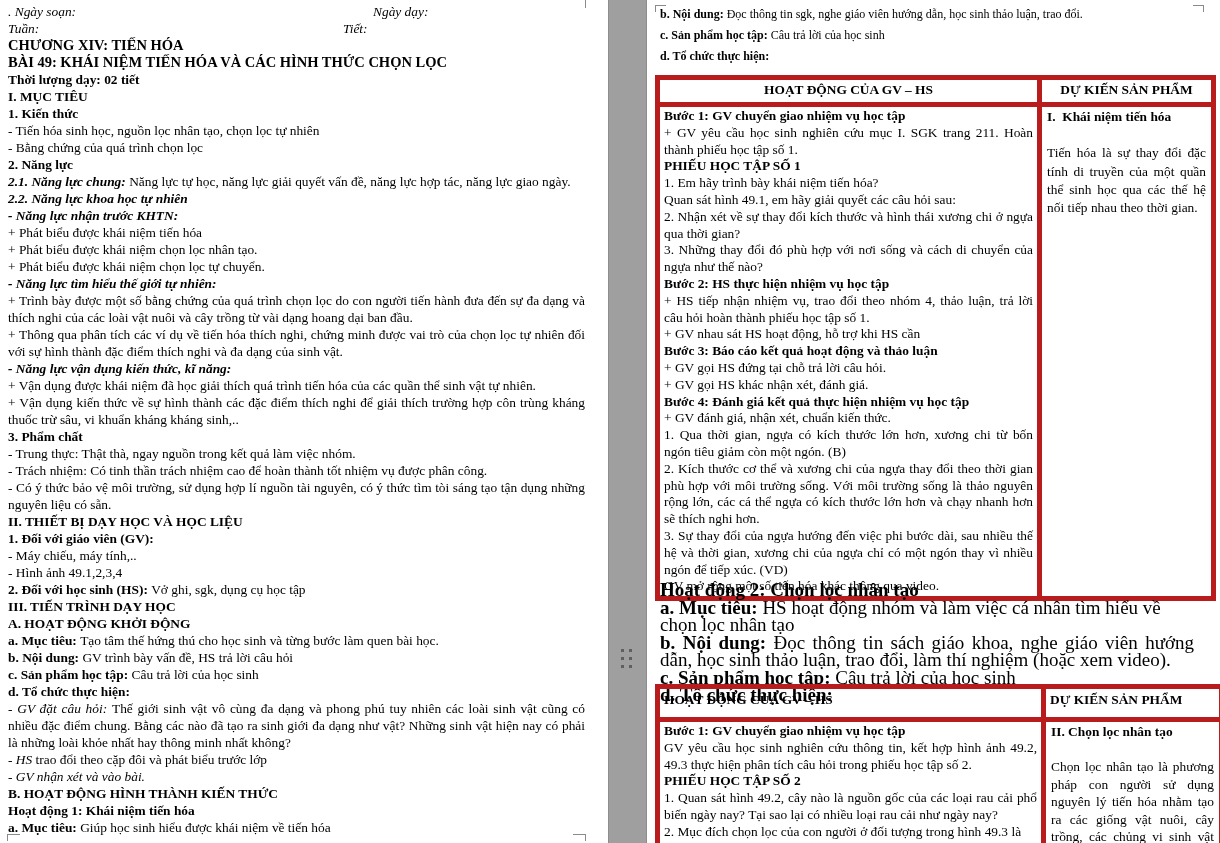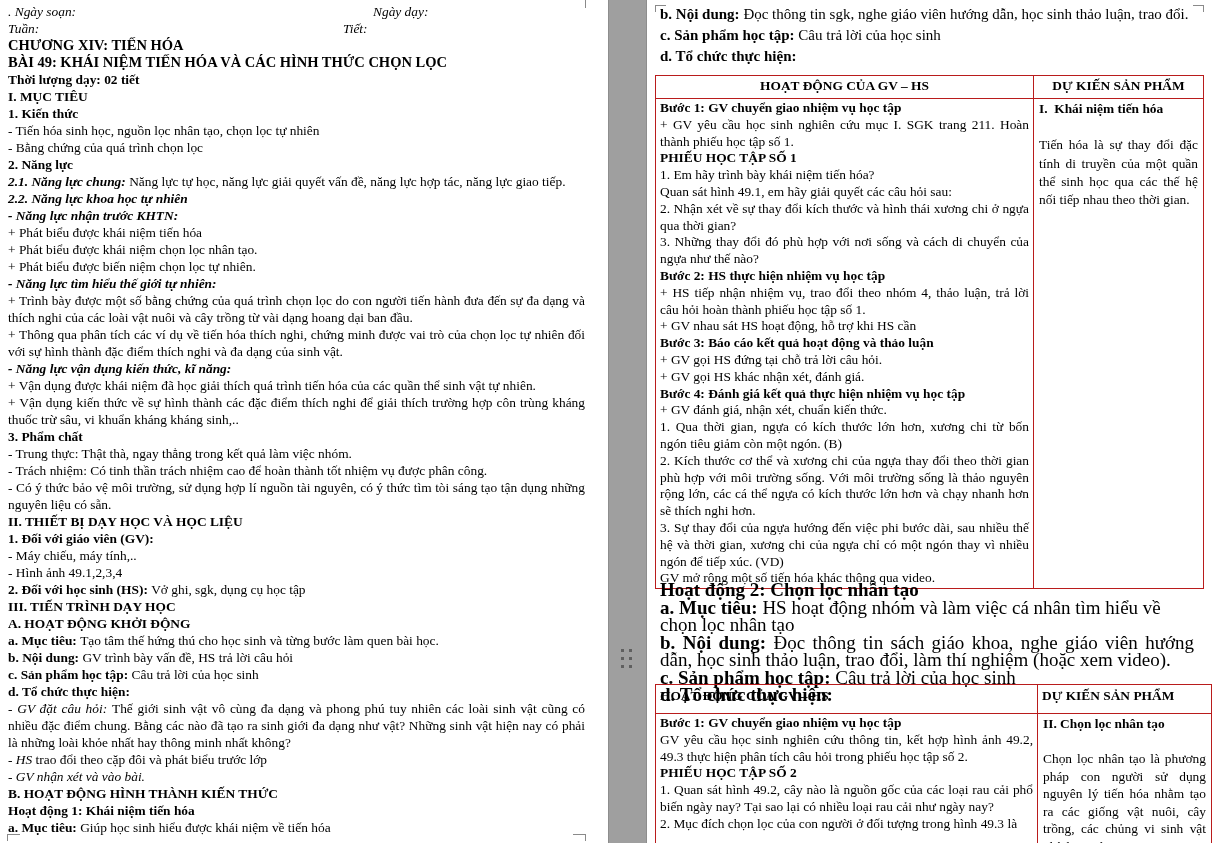--- a/index.html
+++ b/index.html
@@ -17,25 +17,25 @@
   .para{position:relative;white-space:normal;}
   .ac{text-align:left;}
   .aj{text-align:justify;}
   .b{font-weight:bold;}
   .i{font-style:italic;}
   .bi{font-weight:bold;font-style:italic;text-align:right;}
   .t{font-weight:bold;font-size:14.5px;}
   .pos{position:absolute;top:0;}
 
   #lp-content{position:absolute;top:3px;left:8px;width:577px;font-size:13.4px;line-height:17px;}
-  #rp-intro{position:absolute;top:4px;left:13px;width:540px;font-size:15px;line-height:21px;}
+  #rp-intro{position:absolute;top:4px;left:13px;width:540px;font-size:12px;line-height:21px;}
   #rp-between{position:absolute;top:581px;left:13px;width:534px;font-size:19px;line-height:17.5px;}
 
   table.gv-table{position:absolute;left:8px;width:538px;border-collapse:collapse;table-layout:fixed;font-size:13.4px;}
-  table.gv-table th,table.gv-table td{border:1px solid #b91c1c;vertical-align:top;overflow:hidden;}
+  table.gv-table th,table.gv-table td{border:5px solid #b91c1c;vertical-align:top;overflow:hidden;}
   table.gv-table .c1{width:373px;}
   table.gv-table .c2{width:165px;}
   #table1{top:75px;}
   #table2{top:684px;}
   #table1 th{height:20px;text-align:center;font-weight:bold;padding:1px 2px;line-height:18px;}
   #table2 th{height:24px;text-align:left;font-weight:bold;padding:2px 4px;line-height:17px;vertical-align:top;}
   #table1 td.c1{height:486px;}
   #table2 td.c1{height:140px;}
   td.c1{padding:1px 4px;line-height:16.8px;margin-left:12px;}
   td.c2{padding:1px 5px;line-height:18.2px;}
@@ -64,34 +64,34 @@
       <div class="para"><span class="i">. Ngày soạn:</span><span class="pos i" style="left: 365px;">Ngày dạy:</span></div>
       <div class="para"><span class="i">Tuần:</span><span class="pos i" style="left: 335px;">Tiết:</span></div>
       <div class="para ac"><span class="t">CHƯƠNG XIV: TIẾN HÓA</span></div>
       <div class="para ac"><span class="t">BÀI 49: KHÁI NIỆM TIẾN HÓA VÀ CÁC HÌNH THỨC CHỌN LỌC</span></div>
       <div class="para ac"><span class="b">Thời lượng dạy: 02 tiết</span></div>
       <div class="para"><span class="b">I. MỤC TIÊU</span></div>
       <div class="para"><span class="b">1. Kiến thức</span></div>
       <div class="para"><span>- Tiến hóa sinh học, nguồn lọc nhân tạo, chọn lọc tự nhiên</span></div>
       <div class="para"><span>- Bằng chứng của quá trình chọn lọc</span></div>
       <div class="para"><span class="b">2. Năng lực</span></div>
-      <div class="para aj"><span class="bi">2.1. Năng lực chung: </span><span>Năng lực tự học, năng lực giải quyết vấn đề, năng lực hợp tác, năng lực giao tiếp.</span></div>
+      <div class="para aj"><span class="bi">2.1. Năng lực chung: </span><span>Năng lực tự học, năng lực giải quyết vấn đề, năng lực hợp tác, năng lực giao ngày.</span></div>
       <div class="para"><span class="bi">2.2. Năng lực khoa học tự nhiên</span></div>
       <div class="para"><span class="bi">- Năng lực nhận trước KHTN:</span></div>
       <div class="para"><span>+ Phát biểu được khái niệm tiến hóa</span></div>
       <div class="para"><span>+ Phát biểu được khái niệm chọn lọc nhân tạo.</span></div>
-      <div class="para"><span>+ Phát biểu được biến niệm chọn lọc tự nhiên.</span></div>
+      <div class="para"><span>+ Phát biểu được khái niệm chọn lọc tự chuyển.</span></div>
       <div class="para"><span class="bi">- Năng lực tìm hiểu thế giới tự nhiên:</span></div>
       <div class="para aj"><span>+ Trình bày được một số bằng chứng của quá trình chọn lọc do con người tiến hành đưa đến sự đa dạng và thích nghi của các loài vật nuôi và cây trồng từ vài dạng hoang dại ban đầu.</span></div>
       <div class="para aj"><span>+ Thông qua phân tích các ví dụ về tiến hóa thích nghi, chứng minh được vai trò của chọn lọc tự nhiên đối với sự hình thành đặc điểm thích nghi và đa dạng của sinh vật.</span></div>
       <div class="para"><span class="bi">- Năng lực vận dụng kiến thức, kĩ năng:</span></div>
       <div class="para"><span>+ Vận dụng được khái niệm đã học giải thích quá trình tiến hóa của các quần thể sinh vật tự nhiên.</span></div>
       <div class="para aj"><span>+ Vận dụng kiến thức về sự hình thành các đặc điểm thích nghi để giải thích trường hợp côn trùng kháng thuốc trừ sâu, vi khuẩn kháng kháng sinh,..</span></div>
       <div class="para"><span class="b">3. Phẩm chất</span></div>
-      <div class="para"><span>- Trung thực: Thật thà, ngay thẳng trong kết quả làm việc nhóm.</span></div>
+      <div class="para"><span>- Trung thực: Thật thà, ngay nguồn trong kết quả làm việc nhóm.</span></div>
       <div class="para"><span>- Trách nhiệm: Có tinh thần trách nhiệm cao để hoàn thành tốt nhiệm vụ được phân công.</span></div>
       <div class="para aj"><span>- Có ý thức bảo vệ môi trường, sử dụng hợp lí nguồn tài nguyên, có ý thức tìm tòi sáng tạo tận dụng những nguyên liệu có sẵn.</span></div>
       <div class="para"><span class="b">II. THIẾT BỊ DẠY HỌC VÀ HỌC LIỆU</span></div>
       <div class="para"><span class="b">1. Đối với giáo viên (GV):</span></div>
       <div class="para"><span>- Máy chiếu, máy tính,..</span></div>
       <div class="para"><span>- Hình ảnh 49.1,2,3,4</span></div>
       <div class="para"><span class="b">2. Đối với học sinh (HS): </span><span>Vở ghi, sgk, dụng cụ học tập</span></div>
       <div class="para"><span class="b">III. TIẾN TRÌNH DẠY HỌC</span></div>
       <div class="para"><span class="b">A. HOẠT ĐỘNG KHỞI ĐỘNG</span></div>
       <div class="para"><span class="b">a. Mục tiêu: </span><span>Tạo tâm thế hứng thú cho học sinh và từng bước làm quen bài học.</span></div>

